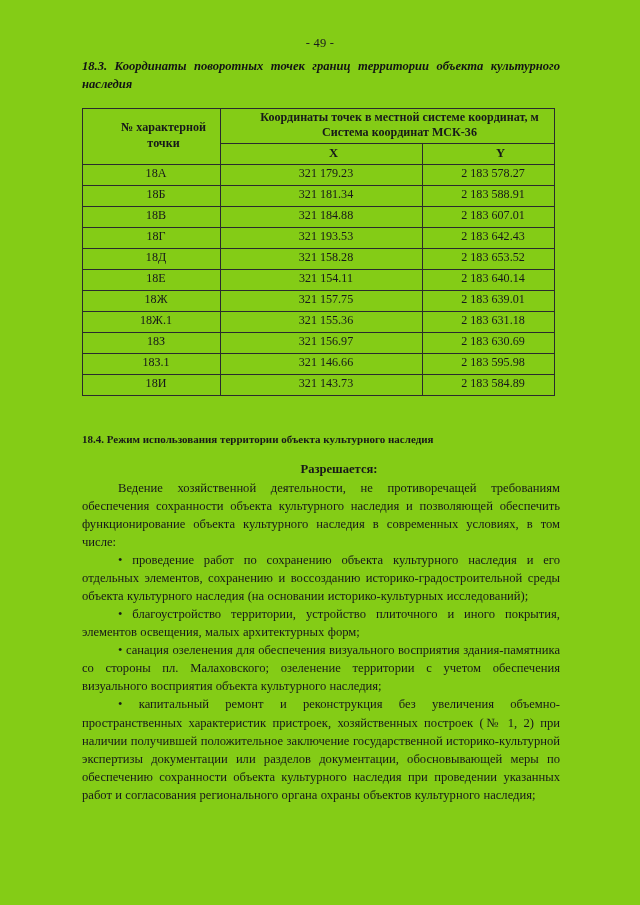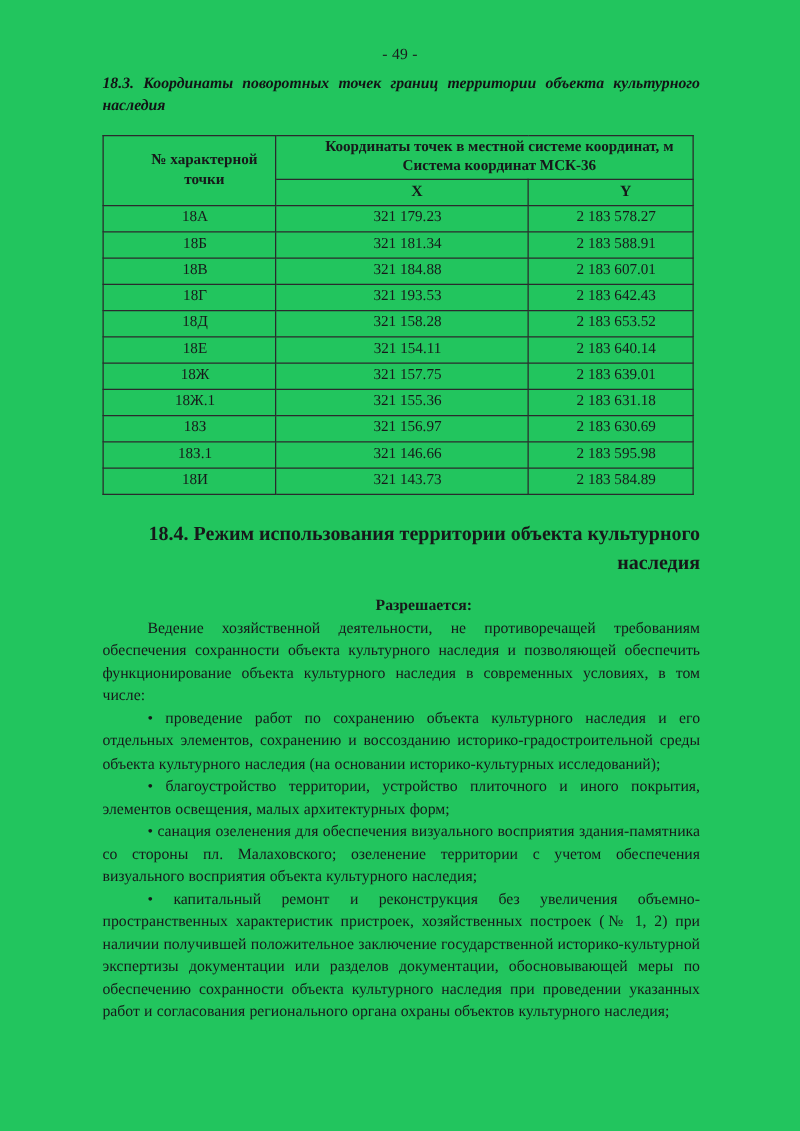--- a/index.html
+++ b/index.html
@@ -14,21 +14,21 @@
     position: relative;
     overflow: hidden;
     font-family: "Liberation Serif", "DejaVu Serif", serif;
     color: #17181a;
     -webkit-font-smoothing: antialiased;
   }
 
   .page {
     position: absolute;
     inset: 0;
-    background: #22c55e;
+    background: #84cc16;
   }
 
   .page-number {
     position: absolute;
     top: 36px;
     left: 0;
     width: 640px;
     text-align: center;
     font-size: 12.5px;
     letter-spacing: 0.2px;
@@ -87,25 +87,24 @@
   }
   col.c-pt   { width: 138px; }
   col.c-x    { width: 202px; }
   col.c-y    { width: 132px; }
 
   .th-pt { font-weight: bold; line-height: 1.35; }
   .th-xy { font-weight: bold; font-size: 12.6px; }
 
   
   .subheading {
-    margin: 20px 0 0 0;
-    font-size: 16px;
+    margin: 36px 0 0 0;
+    font-size: 11px;
     font-weight: bold;
     line-height: 1.45;
-    text-align: right;
   }
   .sub-allowed {
     margin: 13px 0 0 0;
     padding-left: 36px;
     font-size: 12.6px;
     font-weight: bold;
     line-height: 1.45;
     text-align: center;
   }
   p.body {

